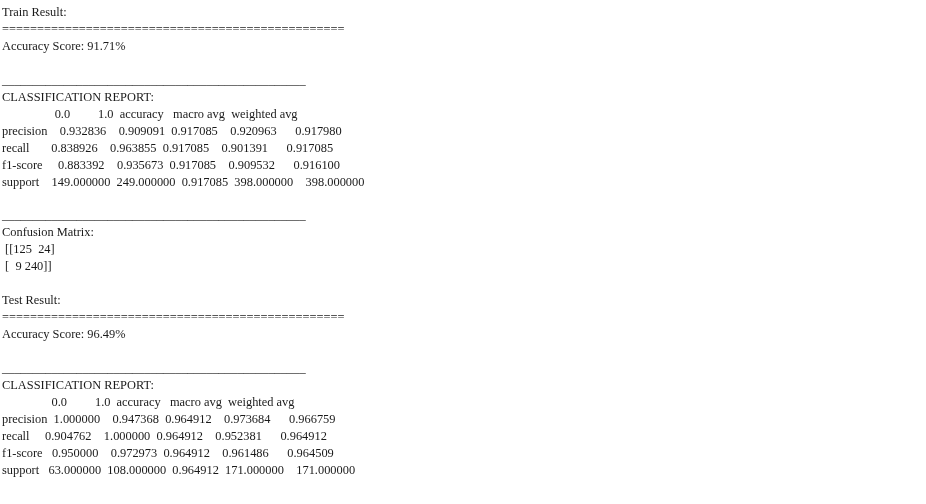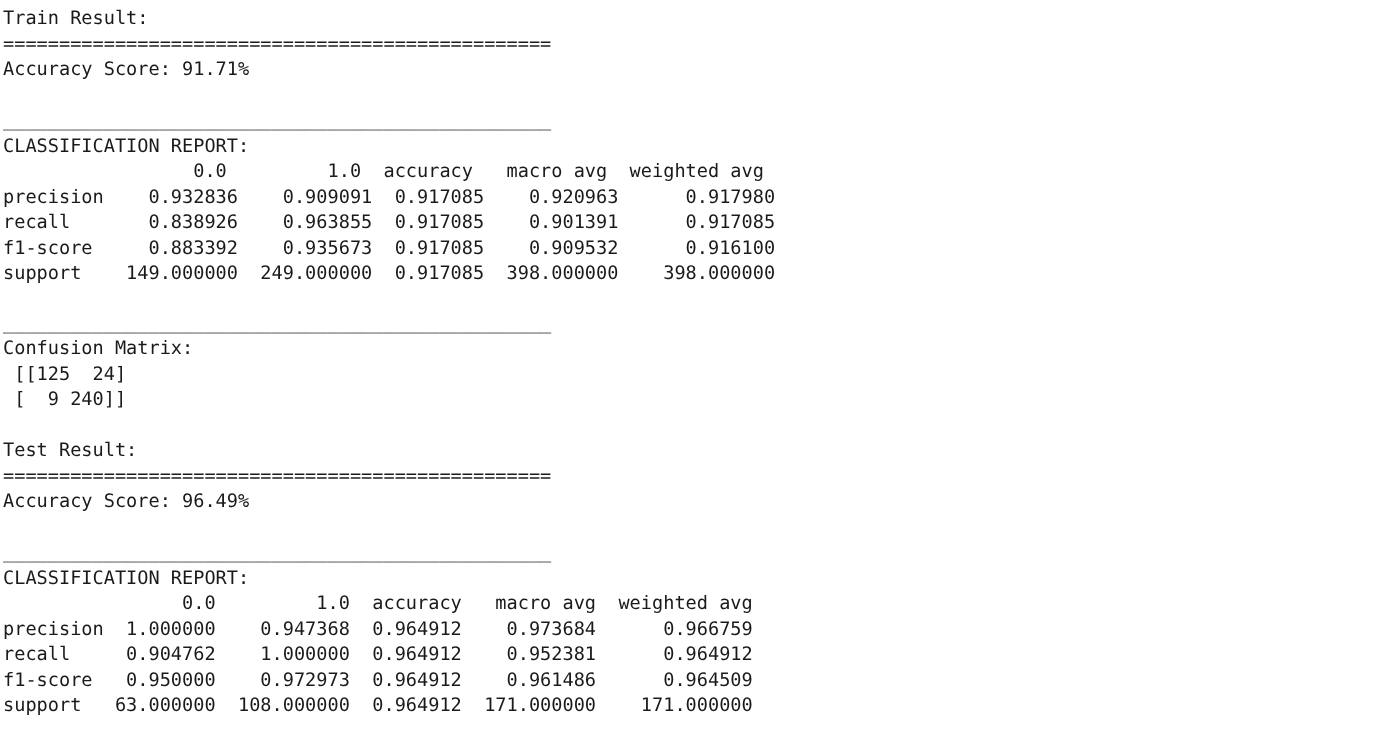--- a/index.html
+++ b/index.html
@@ -20,18 +20,18 @@
     padding: 4px 0 0 2px;
     font-family: "DejaVu Sans Mono", "Liberation Mono", monospace;
     font-size: 12.4px;
     line-height: 16.95px;
     color: #1a1a1a;
     white-space: pre;
     letter-spacing: 0px;
     -webkit-font-smoothing: none;
   }
   .block { display: block; }
-  .line  { display: block; white-space: pre; min-height: 16.95px; }
+  .line  { display: block; white-space: pre; min-height: 16.95px; font-family: Liberation Serif, serif; }
 </style>
 </head>
 <body>
 
 <pre id="console-output"><span class="block"><span class="line">Train Result:</span><span class="line">=================================================</span><span class="line">Accuracy Score: 91.71%</span><span class="line"> </span><span class="line">_________________________________________________</span><span class="line">CLASSIFICATION REPORT:</span><span class="line">                 0.0         1.0  accuracy   macro avg  weighted avg</span><span class="line">precision    0.932836    0.909091  0.917085    0.920963      0.917980</span><span class="line">recall       0.838926    0.963855  0.917085    0.901391      0.917085</span><span class="line">f1-score     0.883392    0.935673  0.917085    0.909532      0.916100</span><span class="line">support    149.000000  249.000000  0.917085  398.000000    398.000000</span><span class="line"> </span><span class="line">_________________________________________________</span><span class="line">Confusion Matrix:</span><span class="line"> [[125  24]</span><span class="line"> [  9 240]]</span></span><span class="line"> </span><span class="block"><span class="line">Test Result:</span><span class="line">=================================================</span><span class="line">Accuracy Score: 96.49%</span><span class="line"> </span><span class="line">_________________________________________________</span><span class="line">CLASSIFICATION REPORT:</span><span class="line">                0.0         1.0  accuracy   macro avg  weighted avg</span><span class="line">precision  1.000000    0.947368  0.964912    0.973684      0.966759</span><span class="line">recall     0.904762    1.000000  0.964912    0.952381      0.964912</span><span class="line">f1-score   0.950000    0.972973  0.964912    0.961486      0.964509</span><span class="line">support   63.000000  108.000000  0.964912  171.000000    171.000000</span><span class="line"> </span><span class="line">_________________________________________________</span></span></pre>
 
 </body></html>

